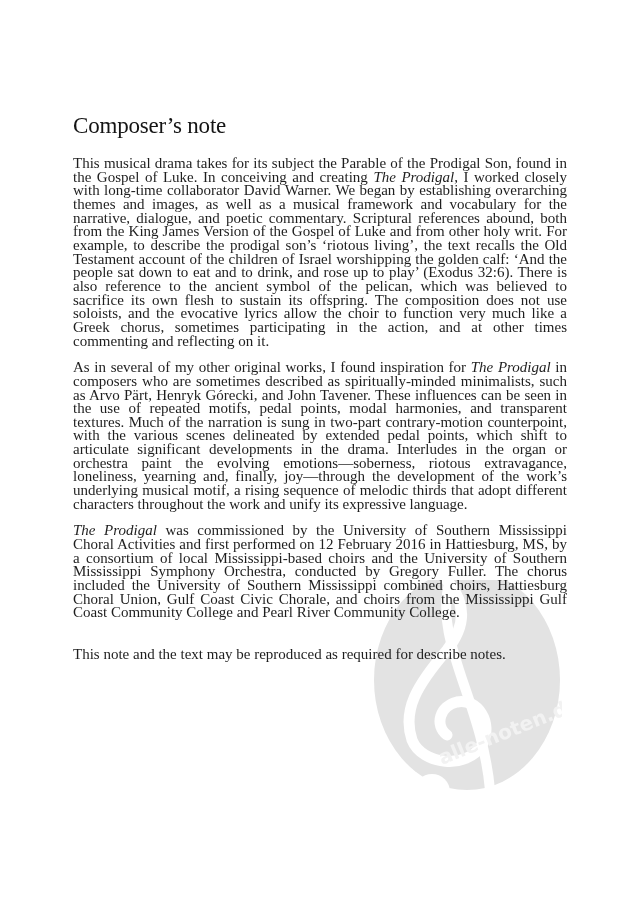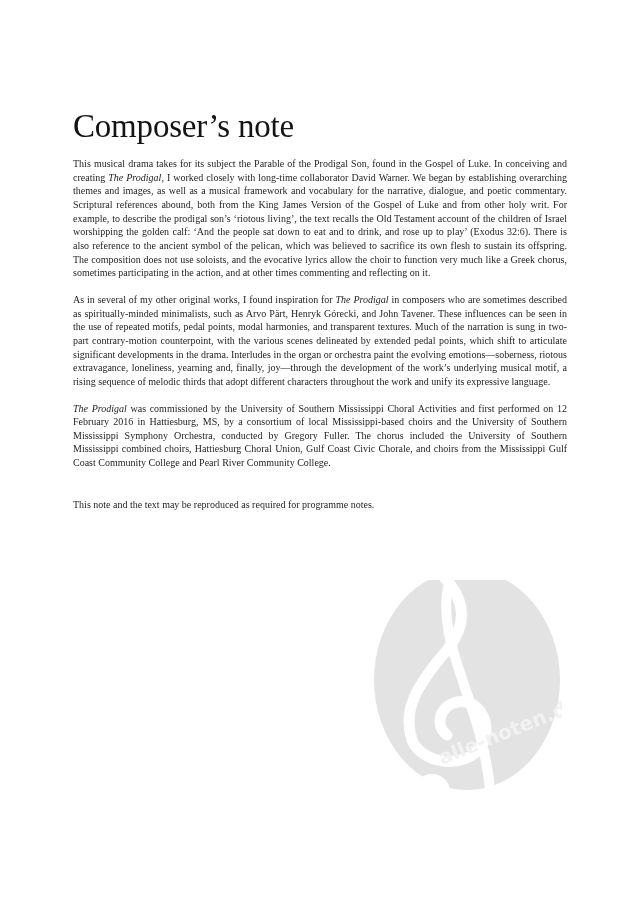--- a/index.html
+++ b/index.html
@@ -11,28 +11,28 @@
   }
   .page { position: absolute; left: 0; top: 0; width: 640px; height: 905px; }
   .watermark {
     position: absolute; left: 372px; top: 580px; width: 190px; height: 220px;
     z-index: 0;
   }
   .content {
     position: absolute; left: 73px; top: 106px; width: 494px; z-index: 1;
   }
   h1 {
-    margin: 0; font-weight: normal; font-size: 33px; line-height: 40px;
+    margin: 0; font-weight: normal; font-size: 23px; line-height: 40px;
     color: #141414; letter-spacing: -0.2px;
   }
   .body {
     margin-top: 11px;
   }
   p {
-    margin: 0 0 13px 0; font-size: 10px; line-height: 13.65px;
+    margin: 0 0 13px 0; font-size: 15px; line-height: 13.65px;
     text-align: justify; hyphens: none;
   }
   i { font-style: italic; }
   .gap-lg { margin-bottom: 28px; }
 </style>
 </head>
 <body>
 
 <div class="page">
 
@@ -56,16 +56,16 @@
     <div class="body">
       <p>
         <span>This musical drama takes for its subject the Parable of the Prodigal Son, found in the Gospel of Luke. In conceiving and creating </span><i>The Prodigal</i><span>, I worked closely with long-time collaborator David Warner. We began by establishing overarching themes and images, as well as a musical framework and vocabulary for the narrative, dialogue, and poetic commentary. Scriptural references abound, both from the King James Version of the Gospel of Luke and from other holy writ. For example, to describe the prodigal son’s ‘riotous living’, the text recalls the Old Testament account of the children of Israel worshipping the golden calf: ‘And the people sat down to eat and to drink, and rose up to play’ (Exodus 32:6). There is also reference to the ancient symbol of the pelican, which was believed to sacrifice its own flesh to sustain its offspring. The composition does not use soloists, and the evocative lyrics allow the choir to function very much like a Greek chorus, sometimes participating in the action, and at other times commenting and reflecting on it.</span>
       </p>
       <p>
         <span>As in several of my other original works, I found inspiration for </span><i>The Prodigal</i><span> in composers who are sometimes described as spiritually-minded minimalists, such as Arvo Pärt, Henryk Górecki, and John Tavener. These influences can be seen in the use of repeated motifs, pedal points, modal harmonies, and transparent textures. Much of the narration is sung in two-part contrary-motion counterpoint, with the various scenes delineated by extended pedal points, which shift to articulate significant developments in the drama. Interludes in the organ or orchestra paint the evolving emotions—soberness, riotous extravagance, loneliness, yearning and, finally, joy—through the development of the work’s underlying musical motif, a rising sequence of melodic thirds that adopt different characters throughout the work and unify its expressive language.</span>
       </p>
       <p class="gap-lg">
         <i>The Prodigal</i><span> was commissioned by the University of Southern Mississippi Choral Activities and first performed on 12 February 2016 in Hattiesburg, MS, by a consortium of local Mississippi-based choirs and the University of Southern Mississippi Symphony Orchestra, conducted by Gregory Fuller. The chorus included the University of Southern Mississippi combined choirs, Hattiesburg Choral Union, Gulf Coast Civic Chorale, and choirs from the Mississippi Gulf Coast Community College and Pearl River Community College.</span>
       </p>
-      <p>This note and the text may be reproduced as required for programme notes.</p>
+      <p>This note and the text may be reproduced as required for describe notes.</p>
     </div>
   </div>
 </div>
 
 </body></html>

